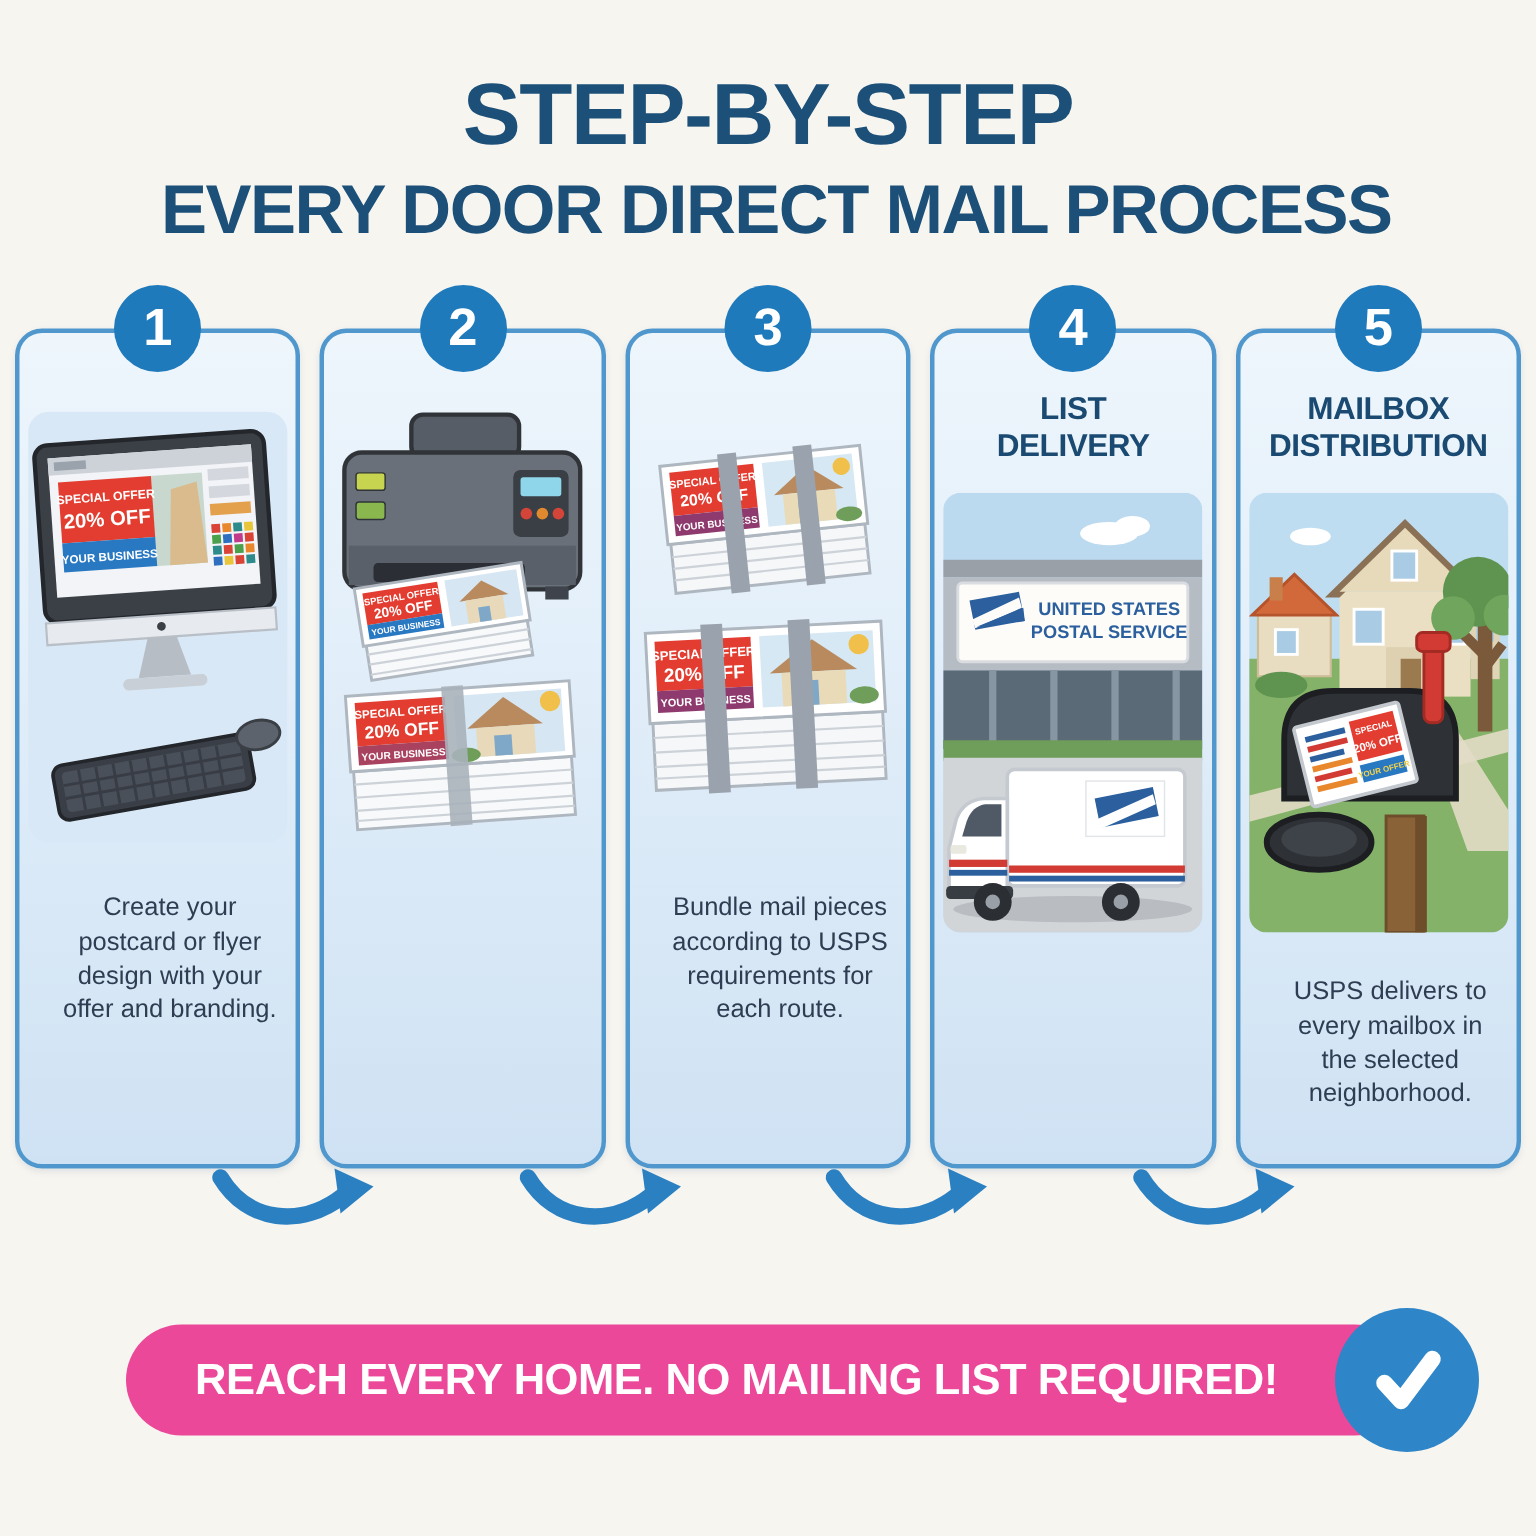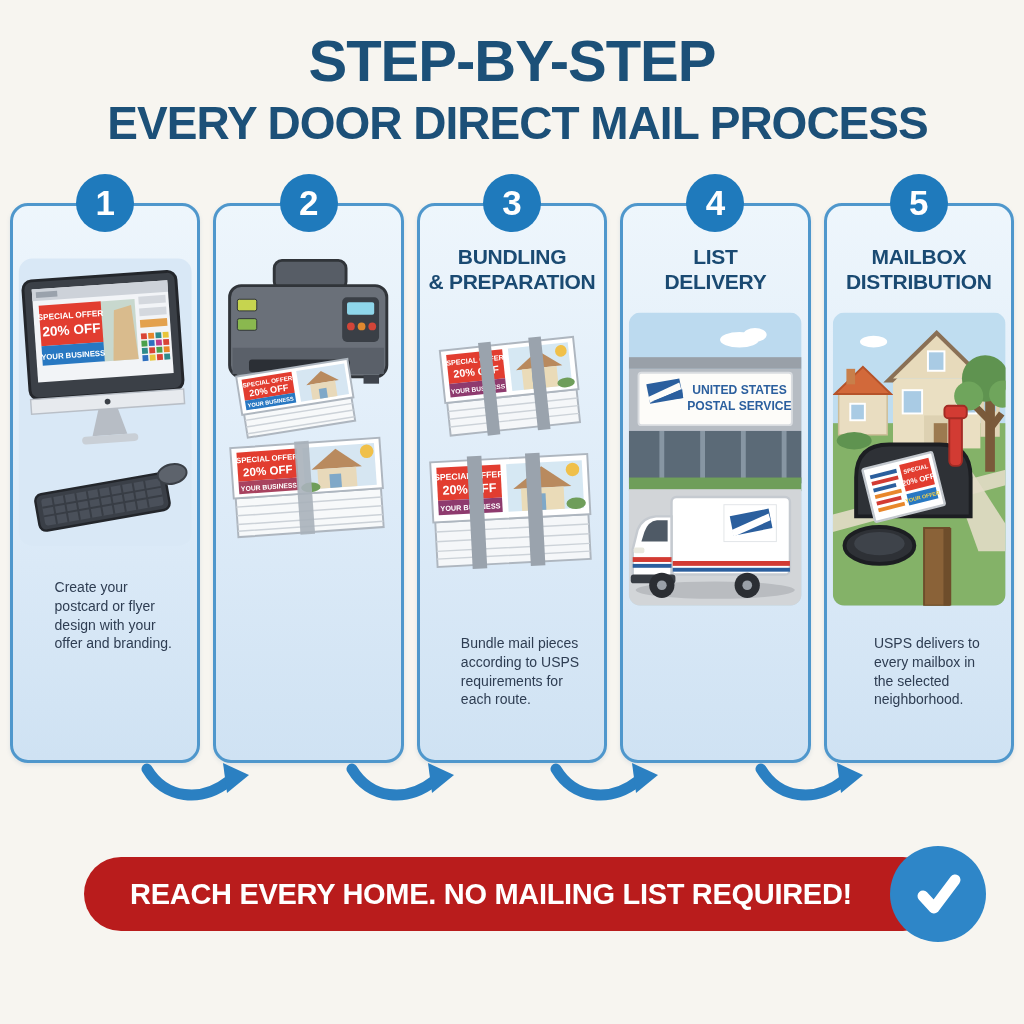--- a/index.html
+++ b/index.html
@@ -2,21 +2,21 @@
 <html><head>
 <meta charset="utf-8">
 <style>
   html,body{margin:0;padding:0;overflow:hidden;}
   body{
     width:1024px;height:1024px;
     background:#f7f5f0;
     font-family:"Liberation Sans", sans-serif;
     color:#1c5078;
   }
-  .header{padding-top:32px;text-align:center;line-height:1;}
+  .header{padding-top:48px;text-align:center;line-height:1;}
   .title-1{font-size:58px;font-weight:800;letter-spacing:-1px;color:#1c5078;}
   .title-2{font-size:46px;font-weight:800;letter-spacing:-1px;color:#1c5078;margin-top:10px;margin-left:11px;}
   .steps{display:flex;gap:13px;padding:0 10px;margin-top:28px;}
   .step{flex:1;min-width:0;display:flex;flex-direction:column;align-items:center;}
   .num-badge{
     width:58px;height:58px;border-radius:50%;
     background:#1f7abc;color:#fff;
     font-size:35px;font-weight:800;
     display:flex;align-items:center;justify-content:center;
     position:relative;z-index:2;
@@ -32,33 +32,33 @@
   }
   .card-title{
     height:56px;display:flex;align-items:center;justify-content:center;
     font-size:21px;font-weight:800;color:#1a4a72;
     text-align:center;white-space:pre-line;line-height:1.18;letter-spacing:-0.3px;
   }
   .art{width:100%;height:320px;margin-top:4px;}
   .art svg{display:block;width:100%;height:320px;}
   .desc{
     margin-top:12px;padding:0 4px;
-    font-size:14px;line-height:1.34;color:#2e3d52;
-    text-align:left;white-space:pre-line;margin-left:16px;
+    font-size:17px;line-height:1.34;color:#2e3d52;
+    text-align:center;white-space:pre-line;margin-left:16px;
   }
   .arrows{position:relative;height:54px;margin-top:-4px;}
   .flow-arrow{position:absolute;top:2px;width:112px;height:46px;}
   .a1{left:calc(20% - 66px);} .a2{left:calc(40% - 66px);}
   .a3{left:calc(60% - 66px);} .a4{left:calc(80% - 66px);}
   .banner-row{display:flex;justify-content:center;margin-top:44px;}
   .banner{
-    position:relative;background:#b91c1c;color:#fff;
+    position:relative;background:#ec4899;color:#fff;
     height:74px;line-height:74px;border-radius:40px;
     padding:0 88px 0 46px;
-    font-size:29px;font-weight:800;letter-spacing:-0.3px;white-space:nowrap;
+    font-size:29px;font-weight:800;letter-spacing:-0.3px;white-space:nowrap;margin-top:10px;
   }
   .check-circle{
     position:absolute;right:-46px;top:50%;transform:translateY(-50%);
     width:96px;height:96px;border-radius:50%;background:#2e86c8;
     display:flex;align-items:center;justify-content:center;
   }
   svg text{font-family:"Liberation Sans", sans-serif;}
 </style>
 </head>
 <body>
@@ -186,22 +186,20 @@
               <rect x="84" y="196" width="15" height="96" fill="#a9b1ba" opacity="0.9"></rect>
             </g>
           </svg>
         </div>
       </div>
     </div>
 
     <div class="step">
       <div class="num-badge">3</div>
       <div class="card">
-        <div class="card-title">BUNDLING
-&amp; PREPARATION</div>
         <div class="art">
           <svg viewBox="0 0 190 320">
             <g transform="rotate(-6 95 95)">
               <rect x="28" y="92" width="134" height="34" fill="#f5f7f9" stroke="#aeb6bf" stroke-width="2"></rect>
               <path d="M28 101 h134 M28 109 h134 M28 117 h134" stroke="#ccd2d8" stroke-width="1.5"></path>
               <rect x="26" y="38" width="138" height="54" fill="#fff" stroke="#aeb6bf" stroke-width="2"></rect>
               <rect x="32" y="43" width="58" height="30" fill="#e23d30"></rect>
               <text x="61" y="54" font-size="7.5" font-weight="bold" fill="#fff" text-anchor="middle">SPECIAL OFFER</text>
               <text x="61" y="67" font-size="11" font-weight="bold" fill="#fff" text-anchor="middle">20% OFF</text>
               <rect x="32" y="73" width="58" height="14" fill="#8e3a6e"></rect>

